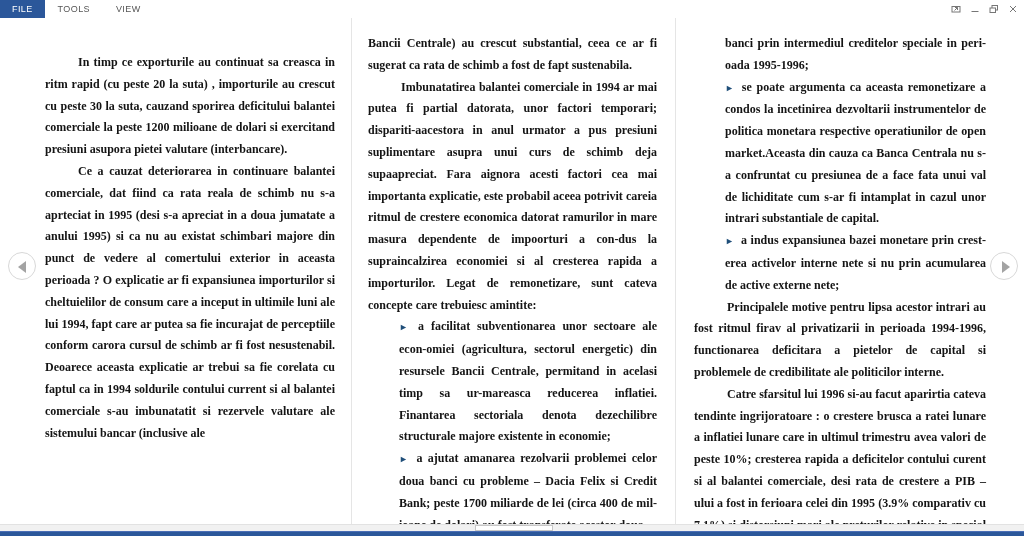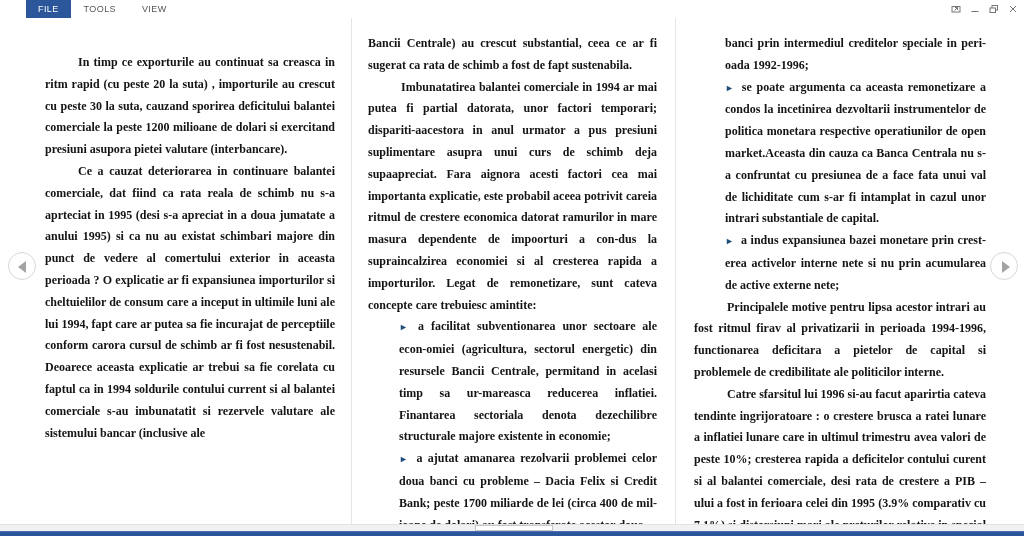--- a/index.html
+++ b/index.html
@@ -5,21 +5,21 @@
   :root{ --accent:#2b579a; --bullet:#1f4e79; }
   *{box-sizing:border-box;}
   html,body{margin:0;padding:0;}
   body{
     width:1024px;height:536px;position:relative;overflow:hidden;
     background:#ffffff;font-family:"Liberation Sans",sans-serif;
   }
   
   .titlebar{
     position:absolute;left:0;top:0;width:1024px;height:18px;
-    background:#ffffff;display:flex;align-items:stretch;padding-left:26px;
+    background:#ffffff;display:flex;align-items:stretch;
   }
   .menu{display:flex;align-items:stretch;}
   .menu-item{
     font-size:9px;letter-spacing:.4px;color:#565656;
     display:flex;align-items:center;padding:0 13px;cursor:default;
   }
   .menu-item.file{
     background:var(--accent);color:#ffffff;padding:0 12px;
   }
   .win-title{
@@ -126,21 +126,21 @@
       <p class="para body">In timp ce exporturile au continuat sa creasca in ritm rapid (cu peste 20 la suta) , importurile au crescut cu peste 30 la suta, cauzand sporirea deficitului balantei comerciale la peste 1200 milioane de dolari si exercitand  presiuni asupora pietei valutare (interbancare).</p>
       <p class="para body">Ce a cauzat deteriorarea in continuare balantei comerciale, dat fiind ca rata reala de schimb nu s-a aprteciat in 1995 (desi s-a apreciat in a doua jumatate a anului 1995) si ca nu au existat schimbari majore din punct de vedere al comertului exterior in aceasta perioada ? O explicatie ar fi expansiunea importurilor si cheltuielilor de consum care a inceput in ultimile luni  ale lui 1994, fapt care ar putea sa fie incurajat de perceptiile conform carora cursul de schimb ar fi fost nesustenabil. Deoarece aceasta explicatie ar trebui sa fie corelata cu faptul ca in  1994 soldurile contului current si al balantei comerciale s-au imbunatatit si rezervele valutare ale sistemului bancar (inclusive ale</p>
     </div>
   <div class="col col2">
       <p class="para cont">Bancii Centrale) au crescut substantial, ceea ce ar fi sugerat ca rata de schimb a fost de fapt sustenabila.</p>
       <p class="para body">Imbunatatirea balantei comerciale in 1994 ar mai putea fi partial datorata, unor factori temporari; dispariti-aacestora in anul urmator a pus presiuni suplimentare asupra unui curs de schimb deja supaapreciat. Fara aignora acesti factori cea mai importanta explicatie, este probabil aceea potrivit careia ritmul de crestere economica datorat ramurilor in mare masura dependente de impoorturi a con-dus la supraincalzirea economiei si al cresterea rapida a importurilor. Legat de remonetizare, sunt cateva concepte care trebuiesc amintite:</p>
       <p class="para bullet"><span class="glyph">► </span>a facilitat subventionarea unor sectoare ale econ-omiei (agricultura, sectorul energetic) din resursele Bancii Centrale, permitand in acelasi timp sa ur-mareasca reducerea inflatiei. Finantarea sectoriala denota dezechilibre structurale majore existente in economie;</p>
       <p class="para bullet"><span class="glyph">► </span>a ajutat amanarea rezolvarii problemei celor doua banci cu probleme – Dacia Felix si Credit Bank; peste 1700 miliarde de lei (circa 400 de mil-ioane de dolari) au fost transferate acestor doua</p>
     </div>
   <div class="col col3">
-      <p class="para bullet-cont">banci prin intermediul creditelor speciale in peri-oada 1992-1996;</p>
+      <p class="para bullet-cont">banci prin intermediul creditelor speciale in peri-oada 1995-1996;</p>
       <p class="para bullet"><span class="glyph">► </span>se poate argumenta ca aceasta remonetizare a condos la incetinirea dezvoltarii instrumentelor de politica monetara respective operatiunilor de open market.Aceasta din cauza ca Banca Centrala nu s-a confruntat cu presiunea de a face fata unui val de lichiditate cum s-ar fi intamplat in cazul unor intrari substantiale de capital.</p>
       <p class="para bullet"><span class="glyph">► </span>a indus expansiunea bazei monetare prin crest-erea activelor interne nete si nu prin acumularea de active externe nete;</p>
       <p class="para body">Principalele motive pentru lipsa acestor intrari au fost ritmul firav al privatizarii in perioada 1994-1996, functionarea deficitara a pietelor de capital si problemele de credibilitate ale politicilor interne.</p>
       <p class="para body">Catre sfarsitul lui 1996 si-au facut aparirtia cateva tendinte ingrijoratoare : o crestere brusca a ratei lunare a inflatiei lunare care in ultimul trimestru avea valori de peste 10%; cresterea rapida a deficitelor contului curent si al balantei comerciale, desi rata de crestere a PIB –ului a fost in ferioara celei din 1995 (3.9% comparativ cu 7.1%) si distorsiuni mari ale preturilor relative in special din</p>
     </div>
 
   <div class="nav left">
     <span class="tri"></span>
   </div>
   <div class="nav right">

